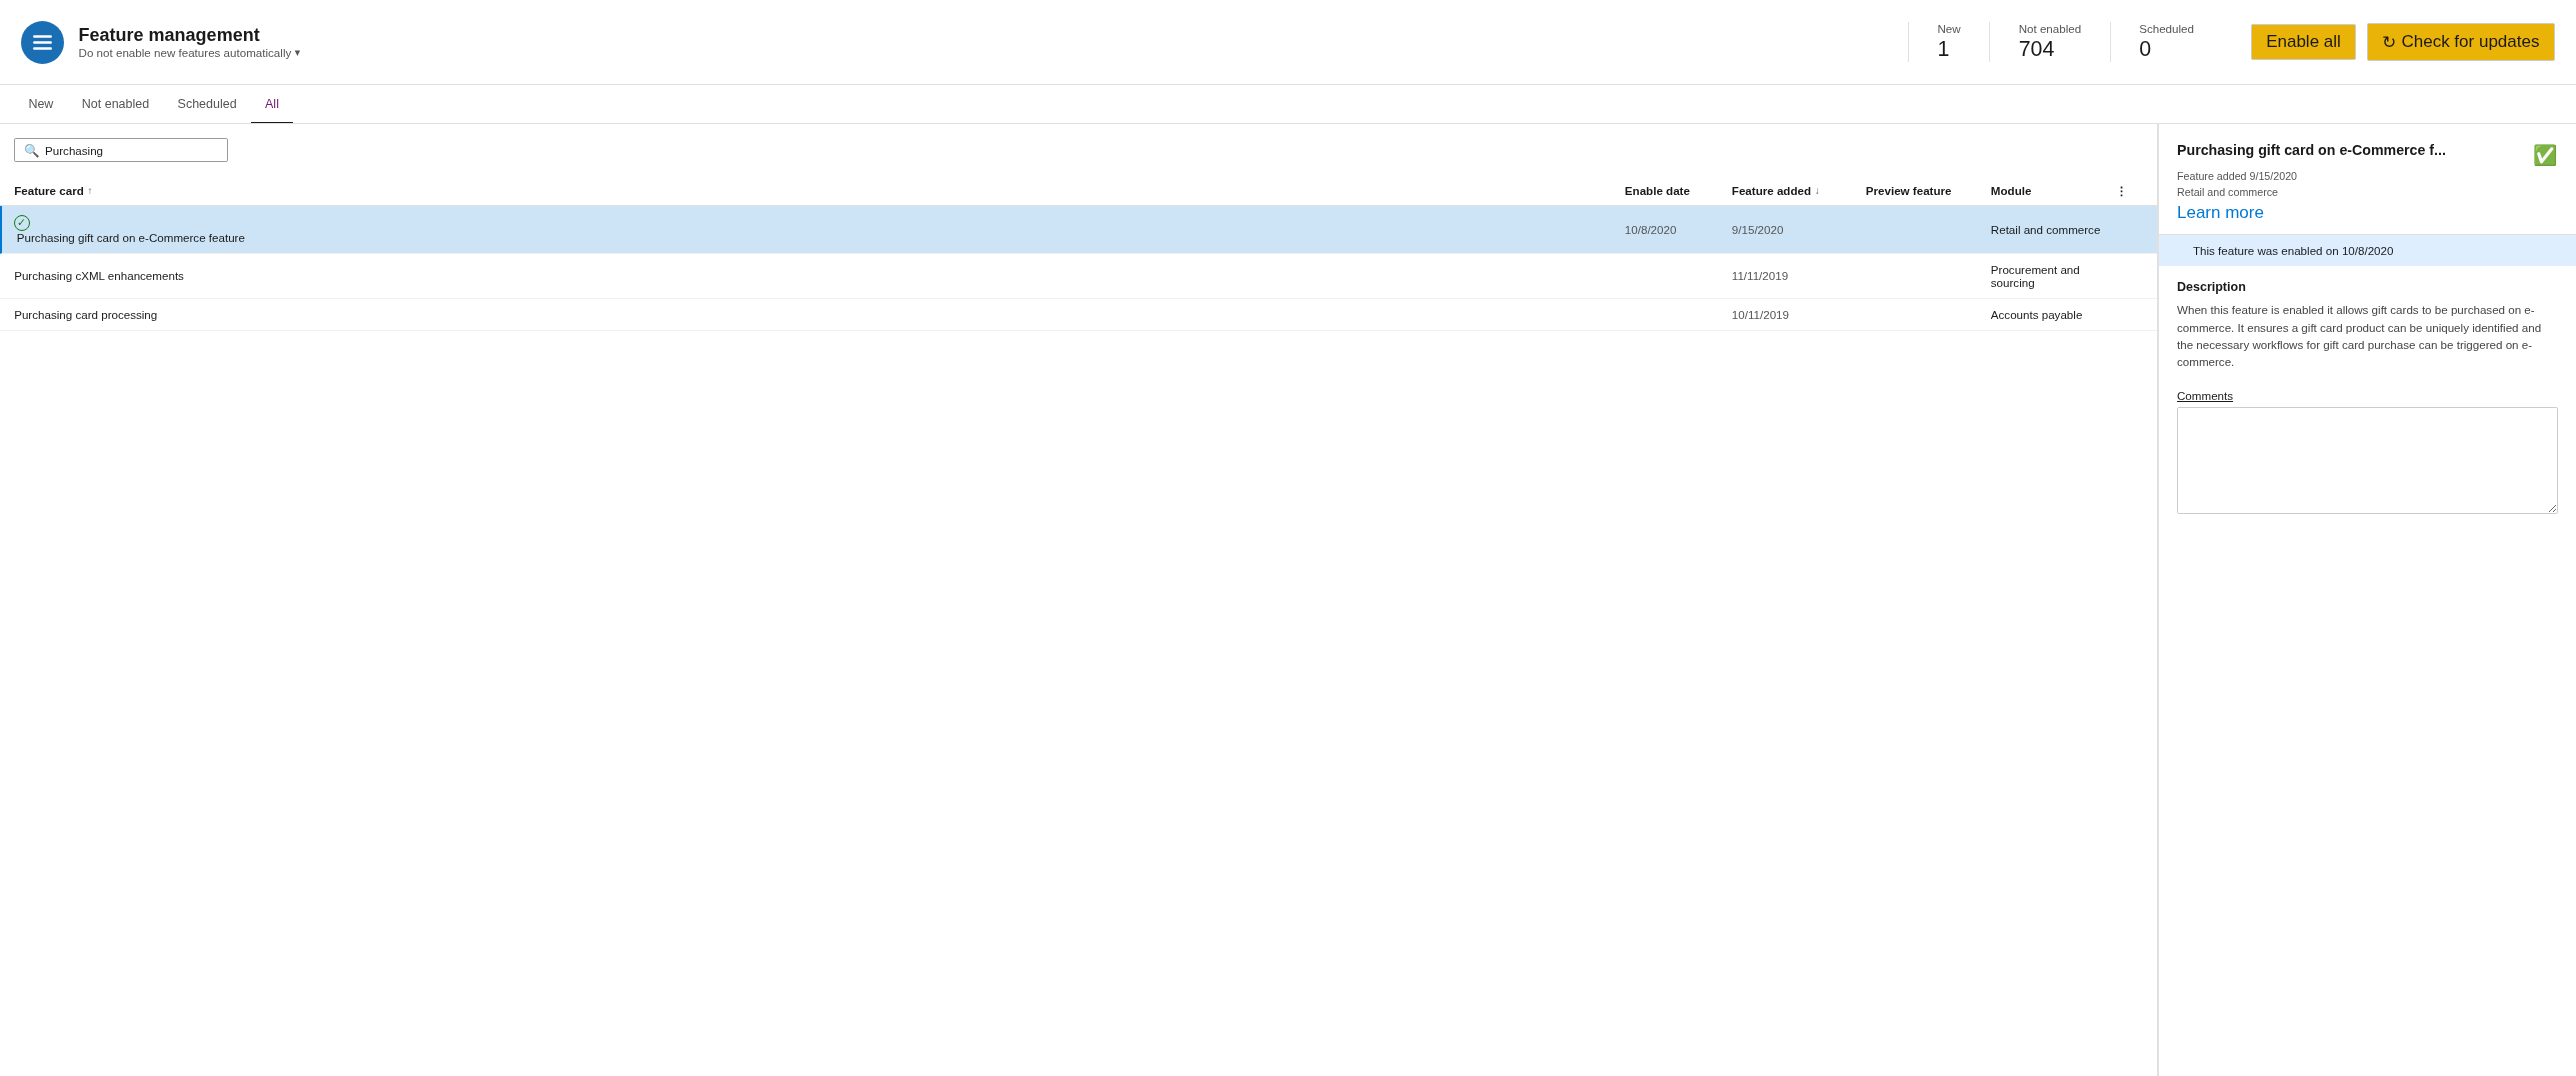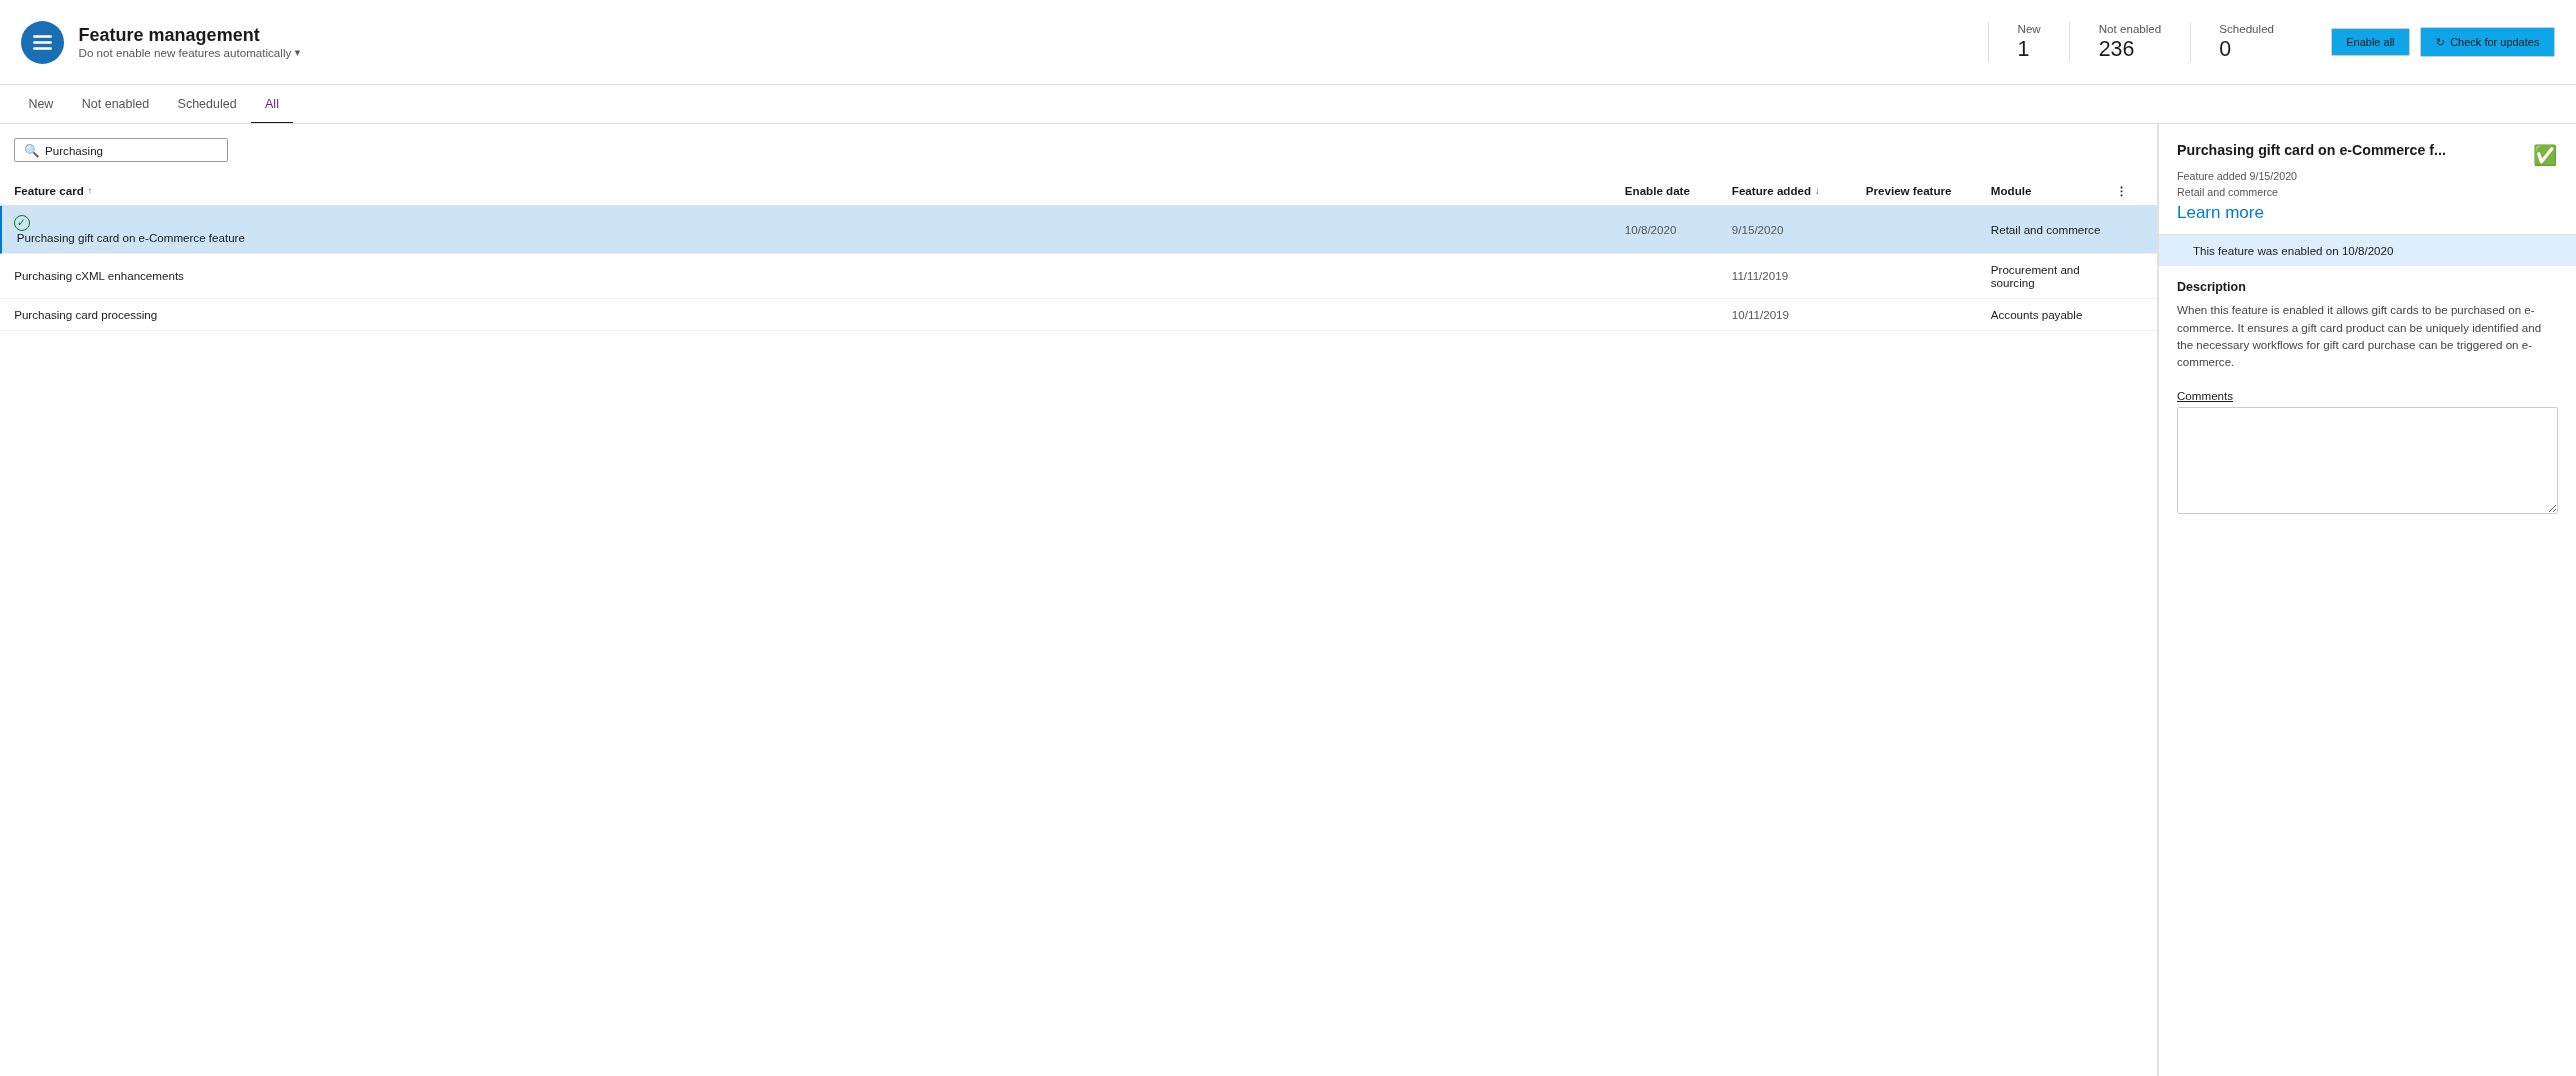--- a/index.html
+++ b/index.html
@@ -38,23 +38,23 @@
     .stat-label { font-size: 11.6px; color: #555; }
     .stat-value { font-size: 21.4px; font-weight: 400; color: #1a1a1a; margin-top: 1.8px; }
 
     .header-actions {
       display: flex; align-items: center; gap: 10.7px; margin-left: 28.5px;
     }
     .btn-outline {
       padding: 7.1px 14.2px;
       border: 0.9px solid #ccc;
       border-radius: 1.8px;
-      background: #0ea5e9;
+      background: #eab308;
       cursor: pointer;
-      font-size: 11px;
+      font-size: 17px;
       color: #1a1a1a;
       display: flex; align-items: center; gap: 5.3px;
       white-space: nowrap;
     }
 
     
     .nav-tabs {
       display: flex;
       align-items: center;
       padding: 0 14.2px;
@@ -257,21 +257,21 @@
     </div>
   </div>
 
   <div class="header-stats">
     <div class="stat-item">
       <div class="stat-label">New</div>
       <div class="stat-value">1</div>
     </div>
     <div class="stat-item">
       <div class="stat-label">Not enabled</div>
-      <div class="stat-value">236</div>
+      <div class="stat-value">704</div>
     </div>
     <div class="stat-item">
       <div class="stat-label">Scheduled</div>
       <div class="stat-value">0</div>
     </div>
   </div>
 
   <div class="header-actions">
     <button class="btn-outline">Enable all</button>
     <button class="btn-outline">

